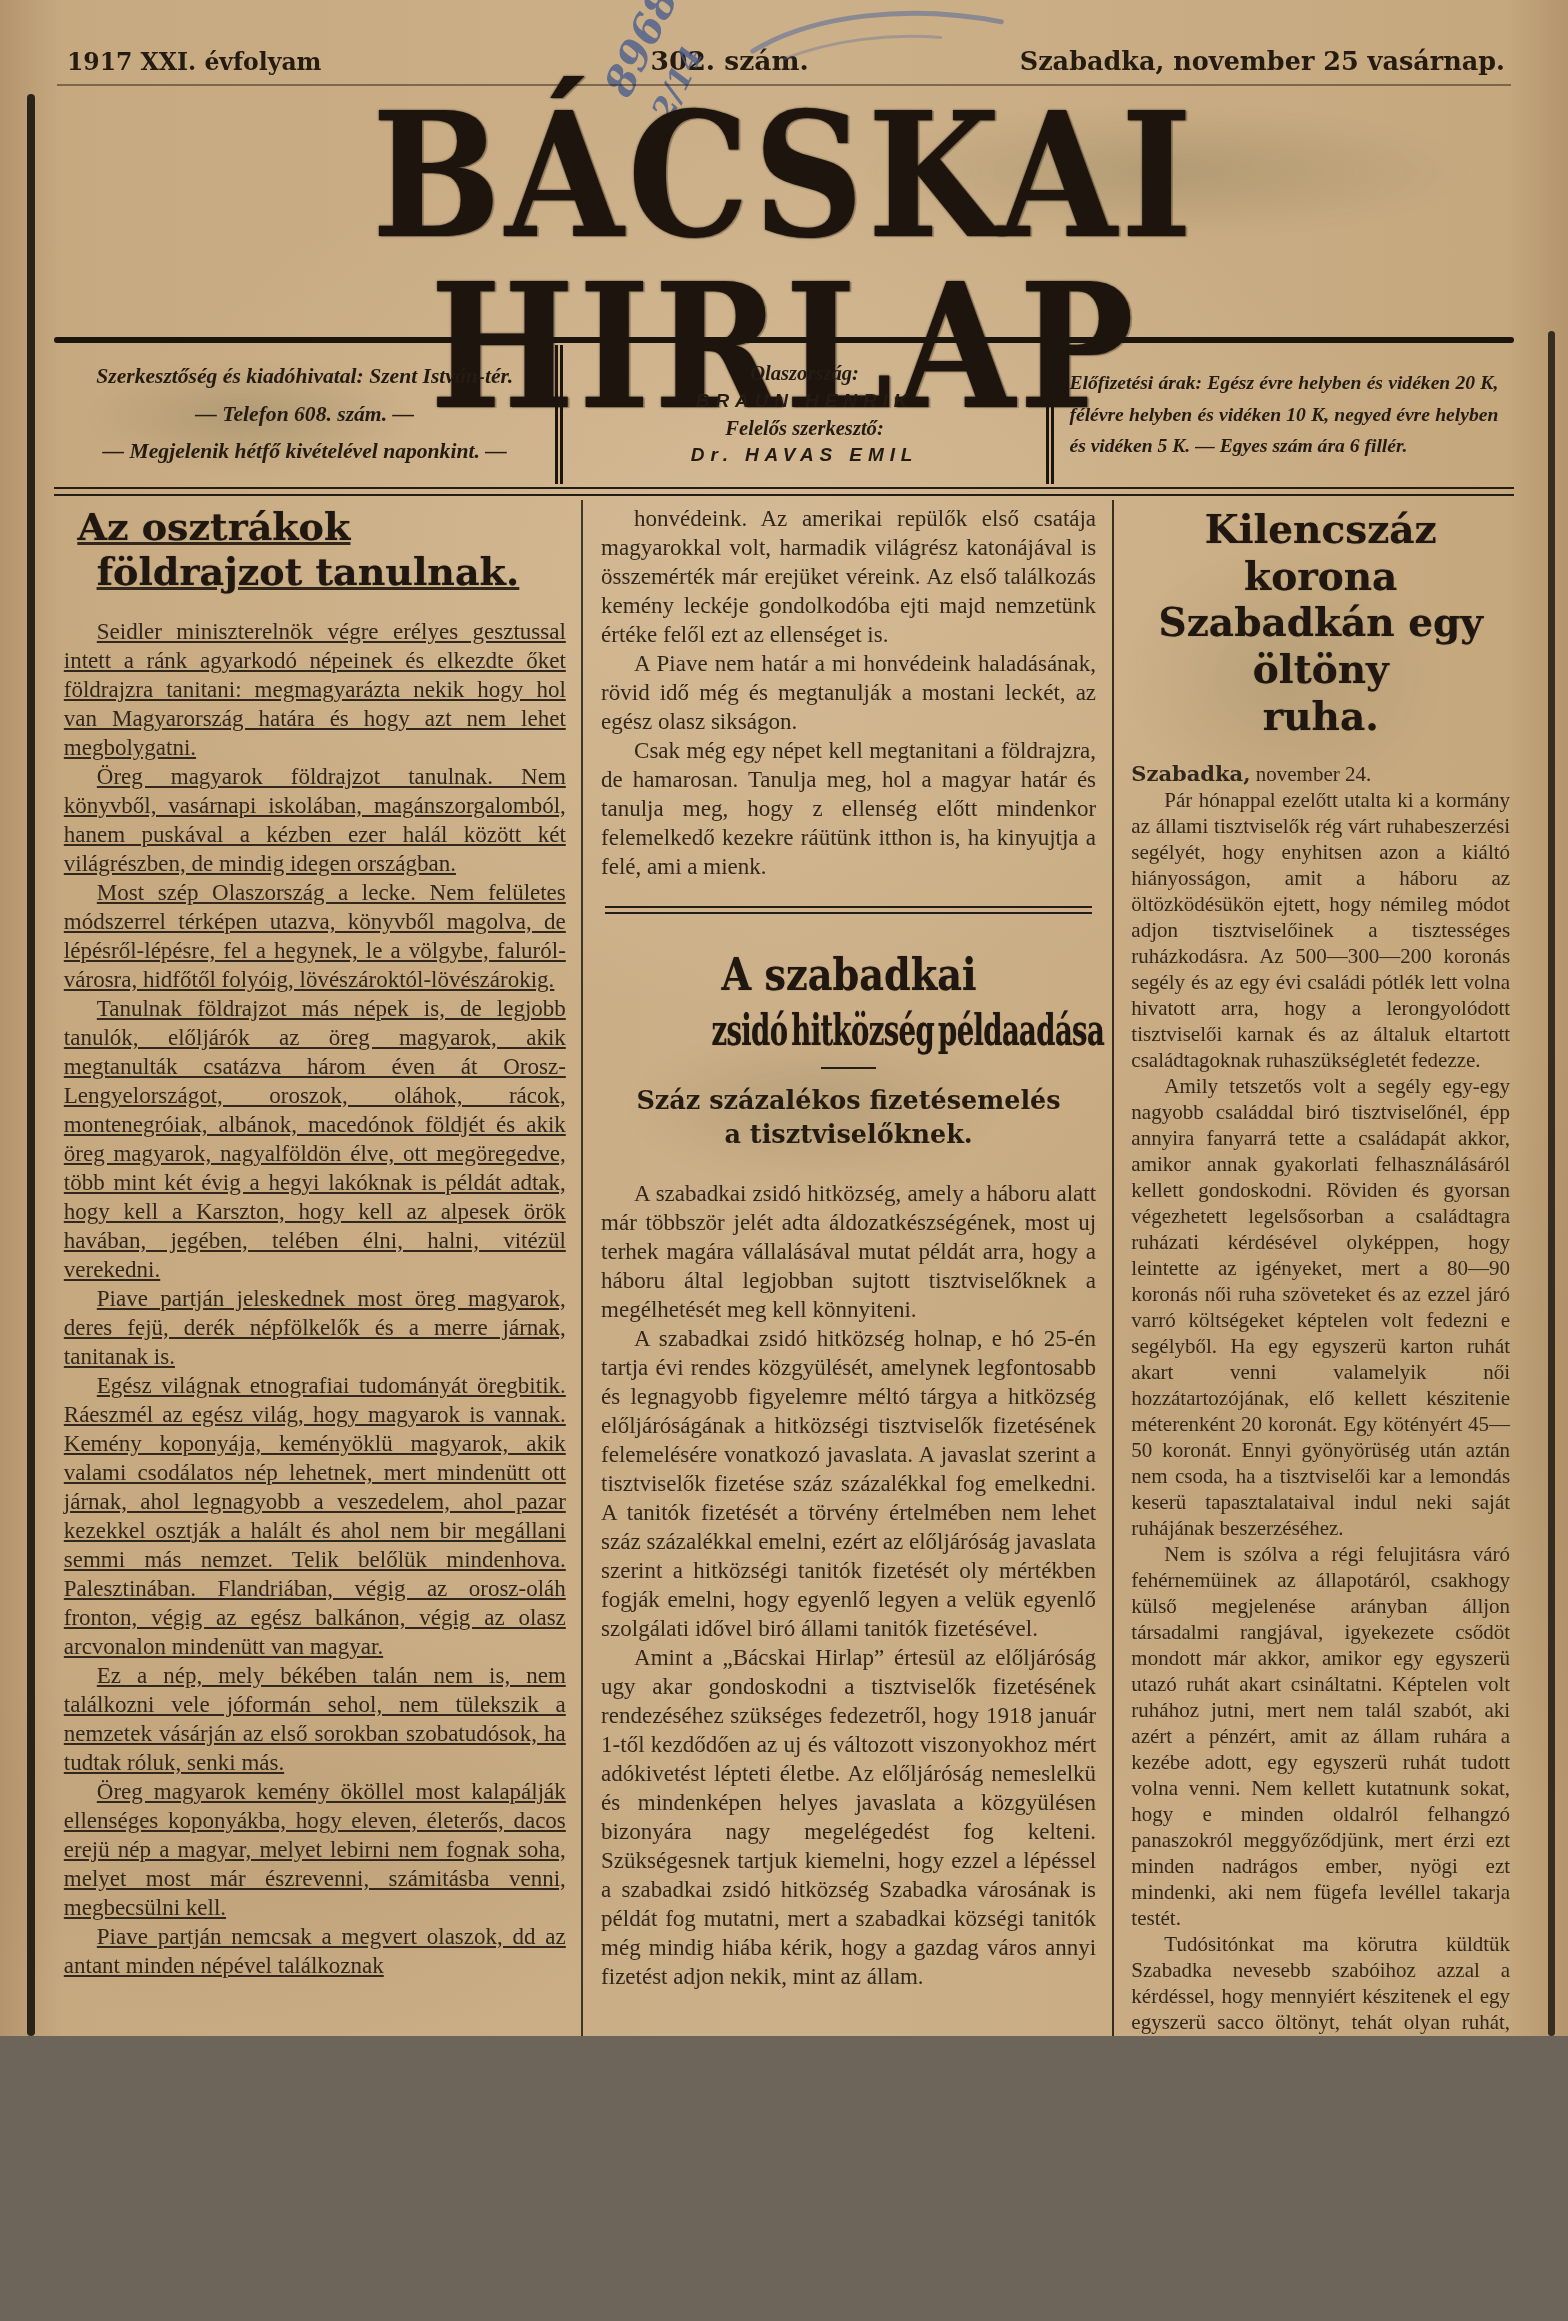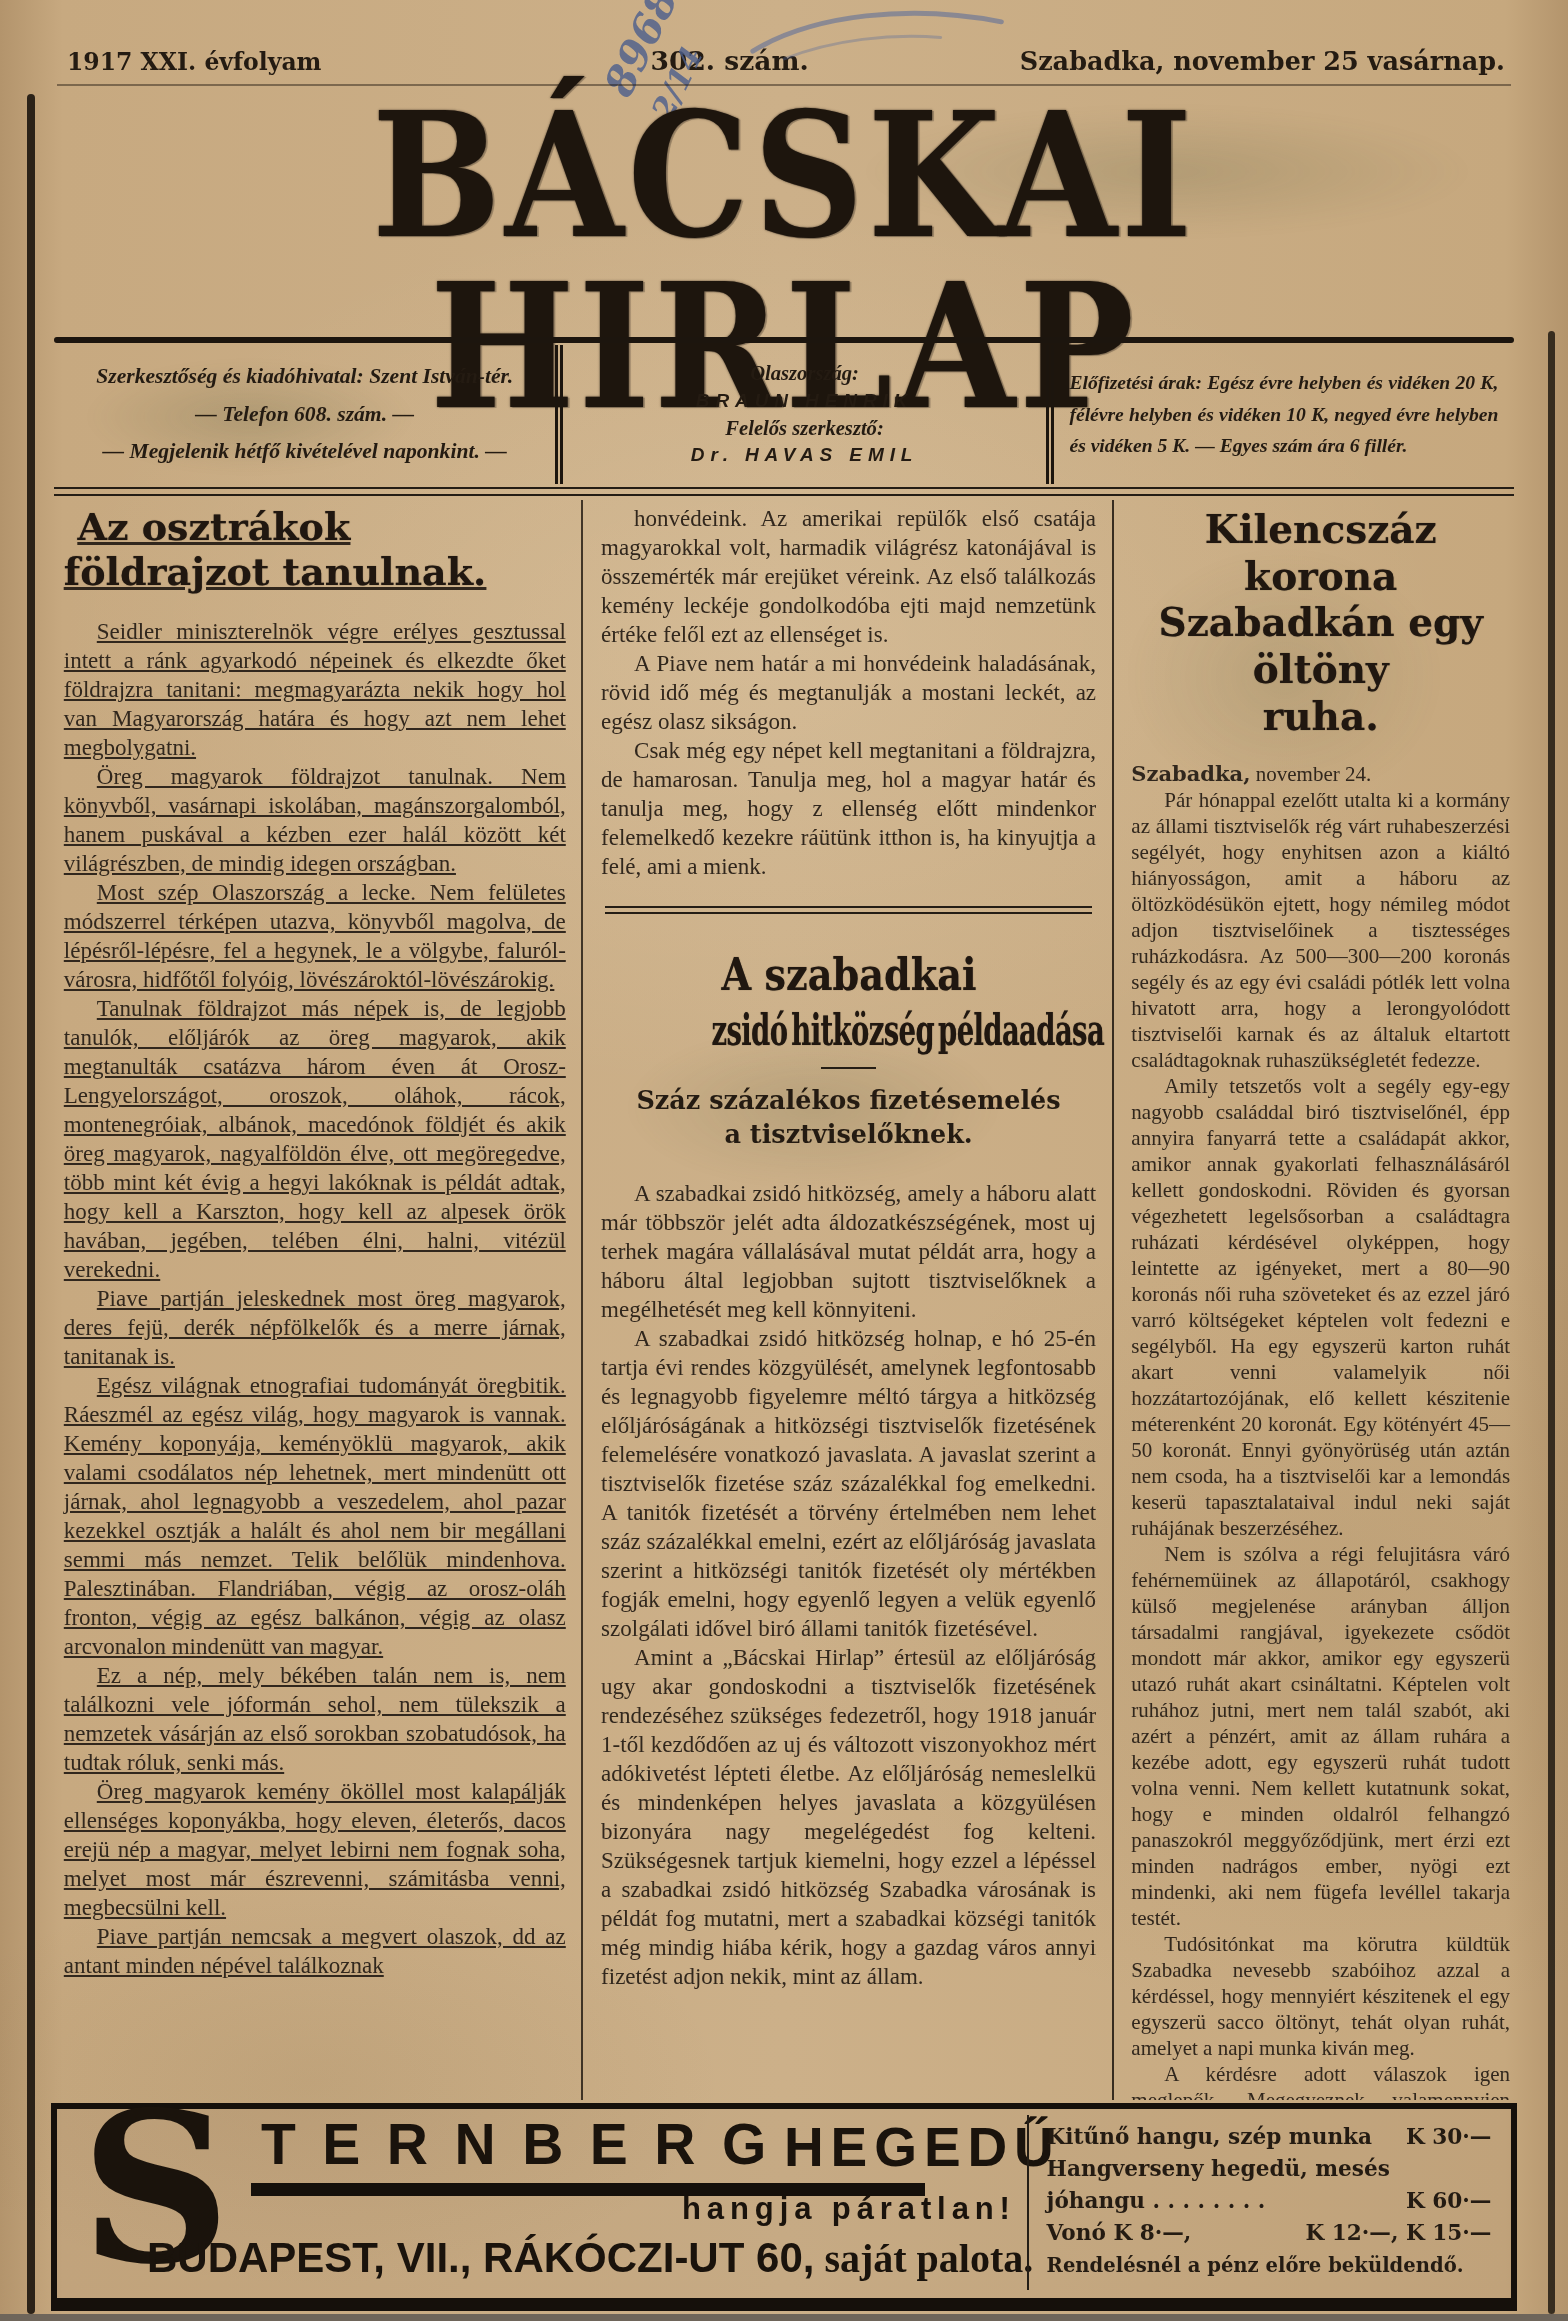--- a/index.html
+++ b/index.html
@@ -1,17 +1,17 @@
 <!DOCTYPE html>
 <html><head>
 <meta charset="utf-8">
 <style>
   html,body { margin:0; padding:0; background:#6e655a; }
   .paper {
-    position:relative; width:1568px; height:2314px; margin:0 auto; overflow:hidden;
+    position:relative; width:1568px; height:2036px; margin:0 auto; overflow:hidden;
     background:
       radial-gradient(1078px 686px at 48% 28%, rgba(255,242,214,.16), transparent 65%),
       radial-gradient(784px 588px at 85% 70%, rgba(110,85,45,.10), transparent 70%),
       radial-gradient(588px 294px at 20% 90%, rgba(110,85,45,.10), transparent 70%),
       linear-gradient(90deg,#b3946c 0,#c7a980 4%,#ccb089 50%,#c6a87e 96%,#b3946c 100%),
       #c7a980;
     color:#31271d;
     font-family:"Liberation Serif", serif;
   }
   .smudge { position:absolute; pointer-events:none; filter:blur(5.9px); }
@@ -66,21 +66,21 @@
   .col-3 { flex:1; padding:3.9px 3.9px 0 17.6px; }
 
   .col p { margin:0; text-indent:33px; text-align:justify; color:#31271d; }
   .col-1 p, .col-2 p { font-size:23px; line-height:29px; }
   .col-3 p { font-size:21px; line-height:26px; }
 
   .h-col1 { font-family:"DejaVu Serif", serif; font-weight:bold; color:#201710;
             font-size:38px; line-height:1.2; margin:0 0 21.6px 0;
             text-shadow:0 0 1px rgba(25,18,12,.6); }
   .h-col1 .l1 { display:block; padding-left:13.7px; }
-  .h-col1 .l2 { display:block; text-align:left; padding-right:13.7px; }
+  .h-col1 .l2 { display:block; text-align:center; padding-right:13.7px; }
 
   .divider2 { border-top:2px solid #241d15; border-bottom:2px solid #241d15;
               height:3.9px; margin:25.5px 3.9px 33px 3.9px; }
   .h-col2 { text-align:center; font-family:"DejaVu Serif", serif; font-weight:bold;
             color:#201710; margin:0; line-height:1.25; text-shadow:0 0 1px rgba(25,18,12,.6);text-decoration:underline; }
   .h-col2 .l1 { display:inline-block; font-size:45px; transform:scaleX(.85); }
   .h-col2 .l2 { display:inline-block; font-size:43px; white-space:nowrap;
                 transform:scaleX(.64); transform-origin:center; letter-spacing:-1px; word-spacing:-7.8px; }
   .dash-sm { width:55px; border-top:2.9px solid #241d15; margin:9.8px auto 13.7px auto; }
   .sub-col2 { text-align:center; font-family:"DejaVu Serif", serif; font-weight:bold;

